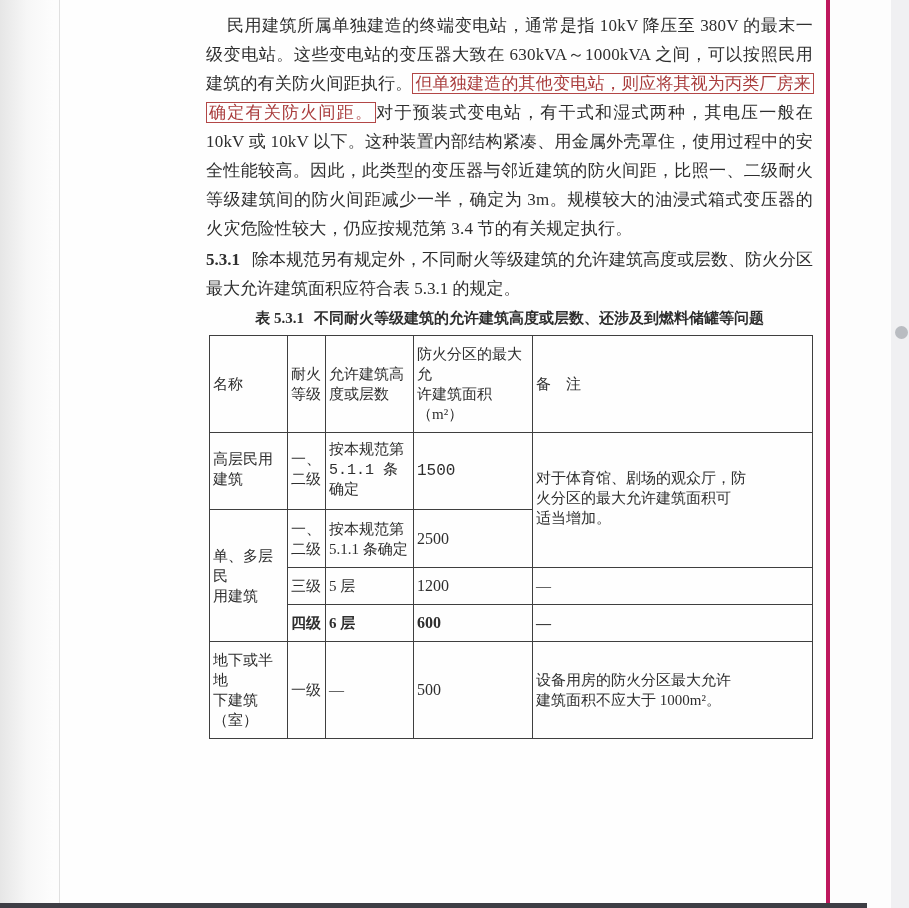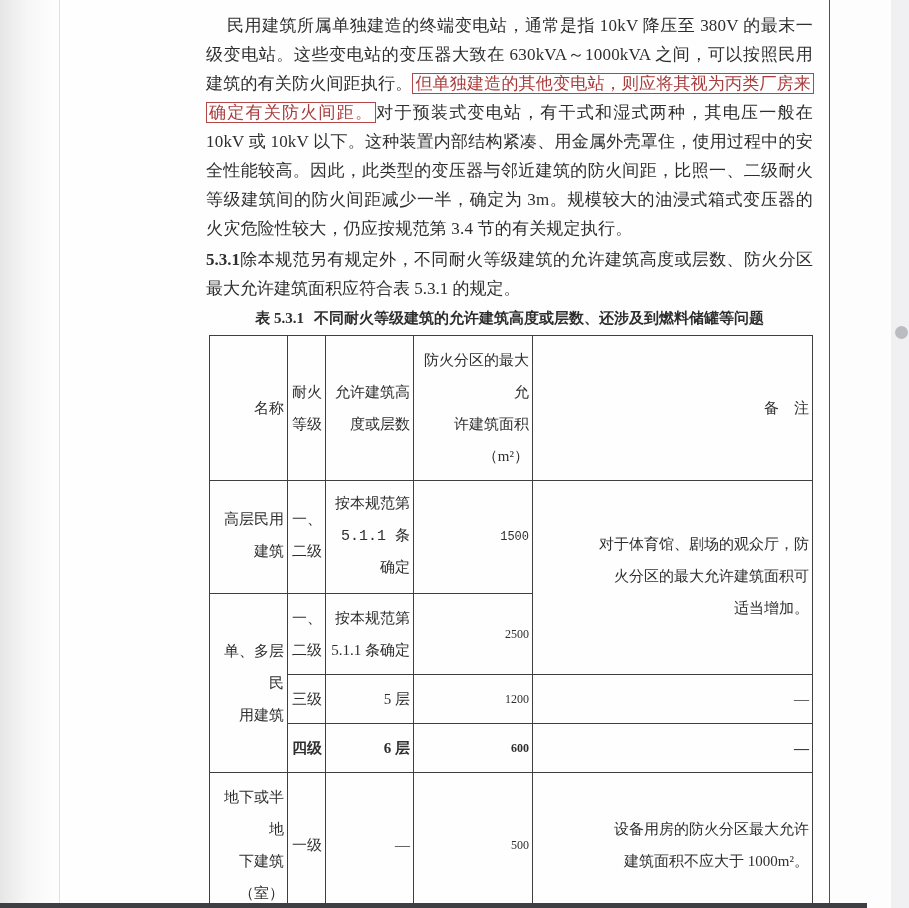--- a/index.html
+++ b/index.html
@@ -4,59 +4,59 @@
 <style>
   * { margin:0; padding:0; box-sizing:border-box; }
   html,body { width:909px; height:908px; overflow:hidden; background:#fdfdfd;
     font-family:"Liberation Serif","DejaVu Serif",serif; color:#2e2e2e; }
   .stage { position:relative; width:909px; height:908px; }
 
   .left-shade { position:absolute; left:0; top:0; width:60px; height:100%;
     background:linear-gradient(to right,#e6e6e6 0%,#f6f6f6 45%,#fdfdfd 90%);
     border-right:1px solid #e0e0e0; }
   .page { position:absolute; left:60px; top:0; width:770px; height:100%;
-    background:#fefefe; border-right:1px solid #be185d; }
+    background:#fefefe; border-right:4px solid #be185d; }
   .right-strip { position:absolute; left:891px; top:0; width:18px; height:100%;
     background:#f0f0f2; }
   .scroll-dot { position:absolute; left:895px; top:326px; width:13px; height:13px;
     border-radius:50%; background:#b9bcc1; }
   .bottom-bar { position:absolute; left:0; bottom:0; width:867px; height:5px;
     background:#3e3e45; }
 
   .content { position:absolute; left:146px; top:0; width:607px; }
 
   .body-par { font-size:17px; line-height:29px; text-align:justify;
     text-indent:21px; letter-spacing:0.2px; }
   #p1 { margin-top:11px; }
   .hl { color:#a93c3c; border:1px solid #b24646; padding:0 2px;
     -webkit-box-decoration-break:clone; box-decoration-break:clone; }
 
   .section-heading { margin-top:7px; text-align:center; padding-left:74px;
     font-size:19px; font-weight:700; line-height:30px; letter-spacing:1px; }
   .sec-num { margin-right:16px; letter-spacing:0; }
 
   .clause { font-size:17px; line-height:29px; text-align:justify; margin-top:2px; }
-  .clause-num { font-weight:700; }
+  .clause-num { font-weight:700; margin-right:12px; }
 
   .caption { margin-top:2px; font-size:15px; font-weight:700; line-height:26px;
     text-align:center; white-space:nowrap; }
   .cap-label { margin-right:10px; }
 
   table.fire { border-collapse:collapse; table-layout:fixed; width:603px;
     margin-left:3px; margin-top:4px; font-size:15px; border:1.5px solid #3a3a3a; }
-  table.fire td { border:1px solid #3f3f3f; text-align:right; vertical-align:middle;
-    white-space:pre-line; line-height:32px; padding:8px 3px; }
+  table.fire td { border:1px solid #3f3f3f; text-align:left; vertical-align:middle;
+    white-space:pre-line; line-height:20px; padding:8px 3px; }
   tr.hrow  { height:52px; }
   tr.row1  { height:57px;font-family:Liberation Mono, monospace; }
   tr.row2  { height:58px; }
   tr.row3  { height:30px; }
   tr.row4  { height:28px;font-weight:bold; }
   tr.row5  { height:59px; }
   td.remark { text-align:left; padding-left:8px; line-height:29px; }
-  td.num { font-size:12px; }
+  td.num { font-size:16px; }
 </style>
 </head>
 <body>
 
 <div class="stage">
 
   <div class="left-shade"></div>
 
   <div class="page">
     <div class="content">

